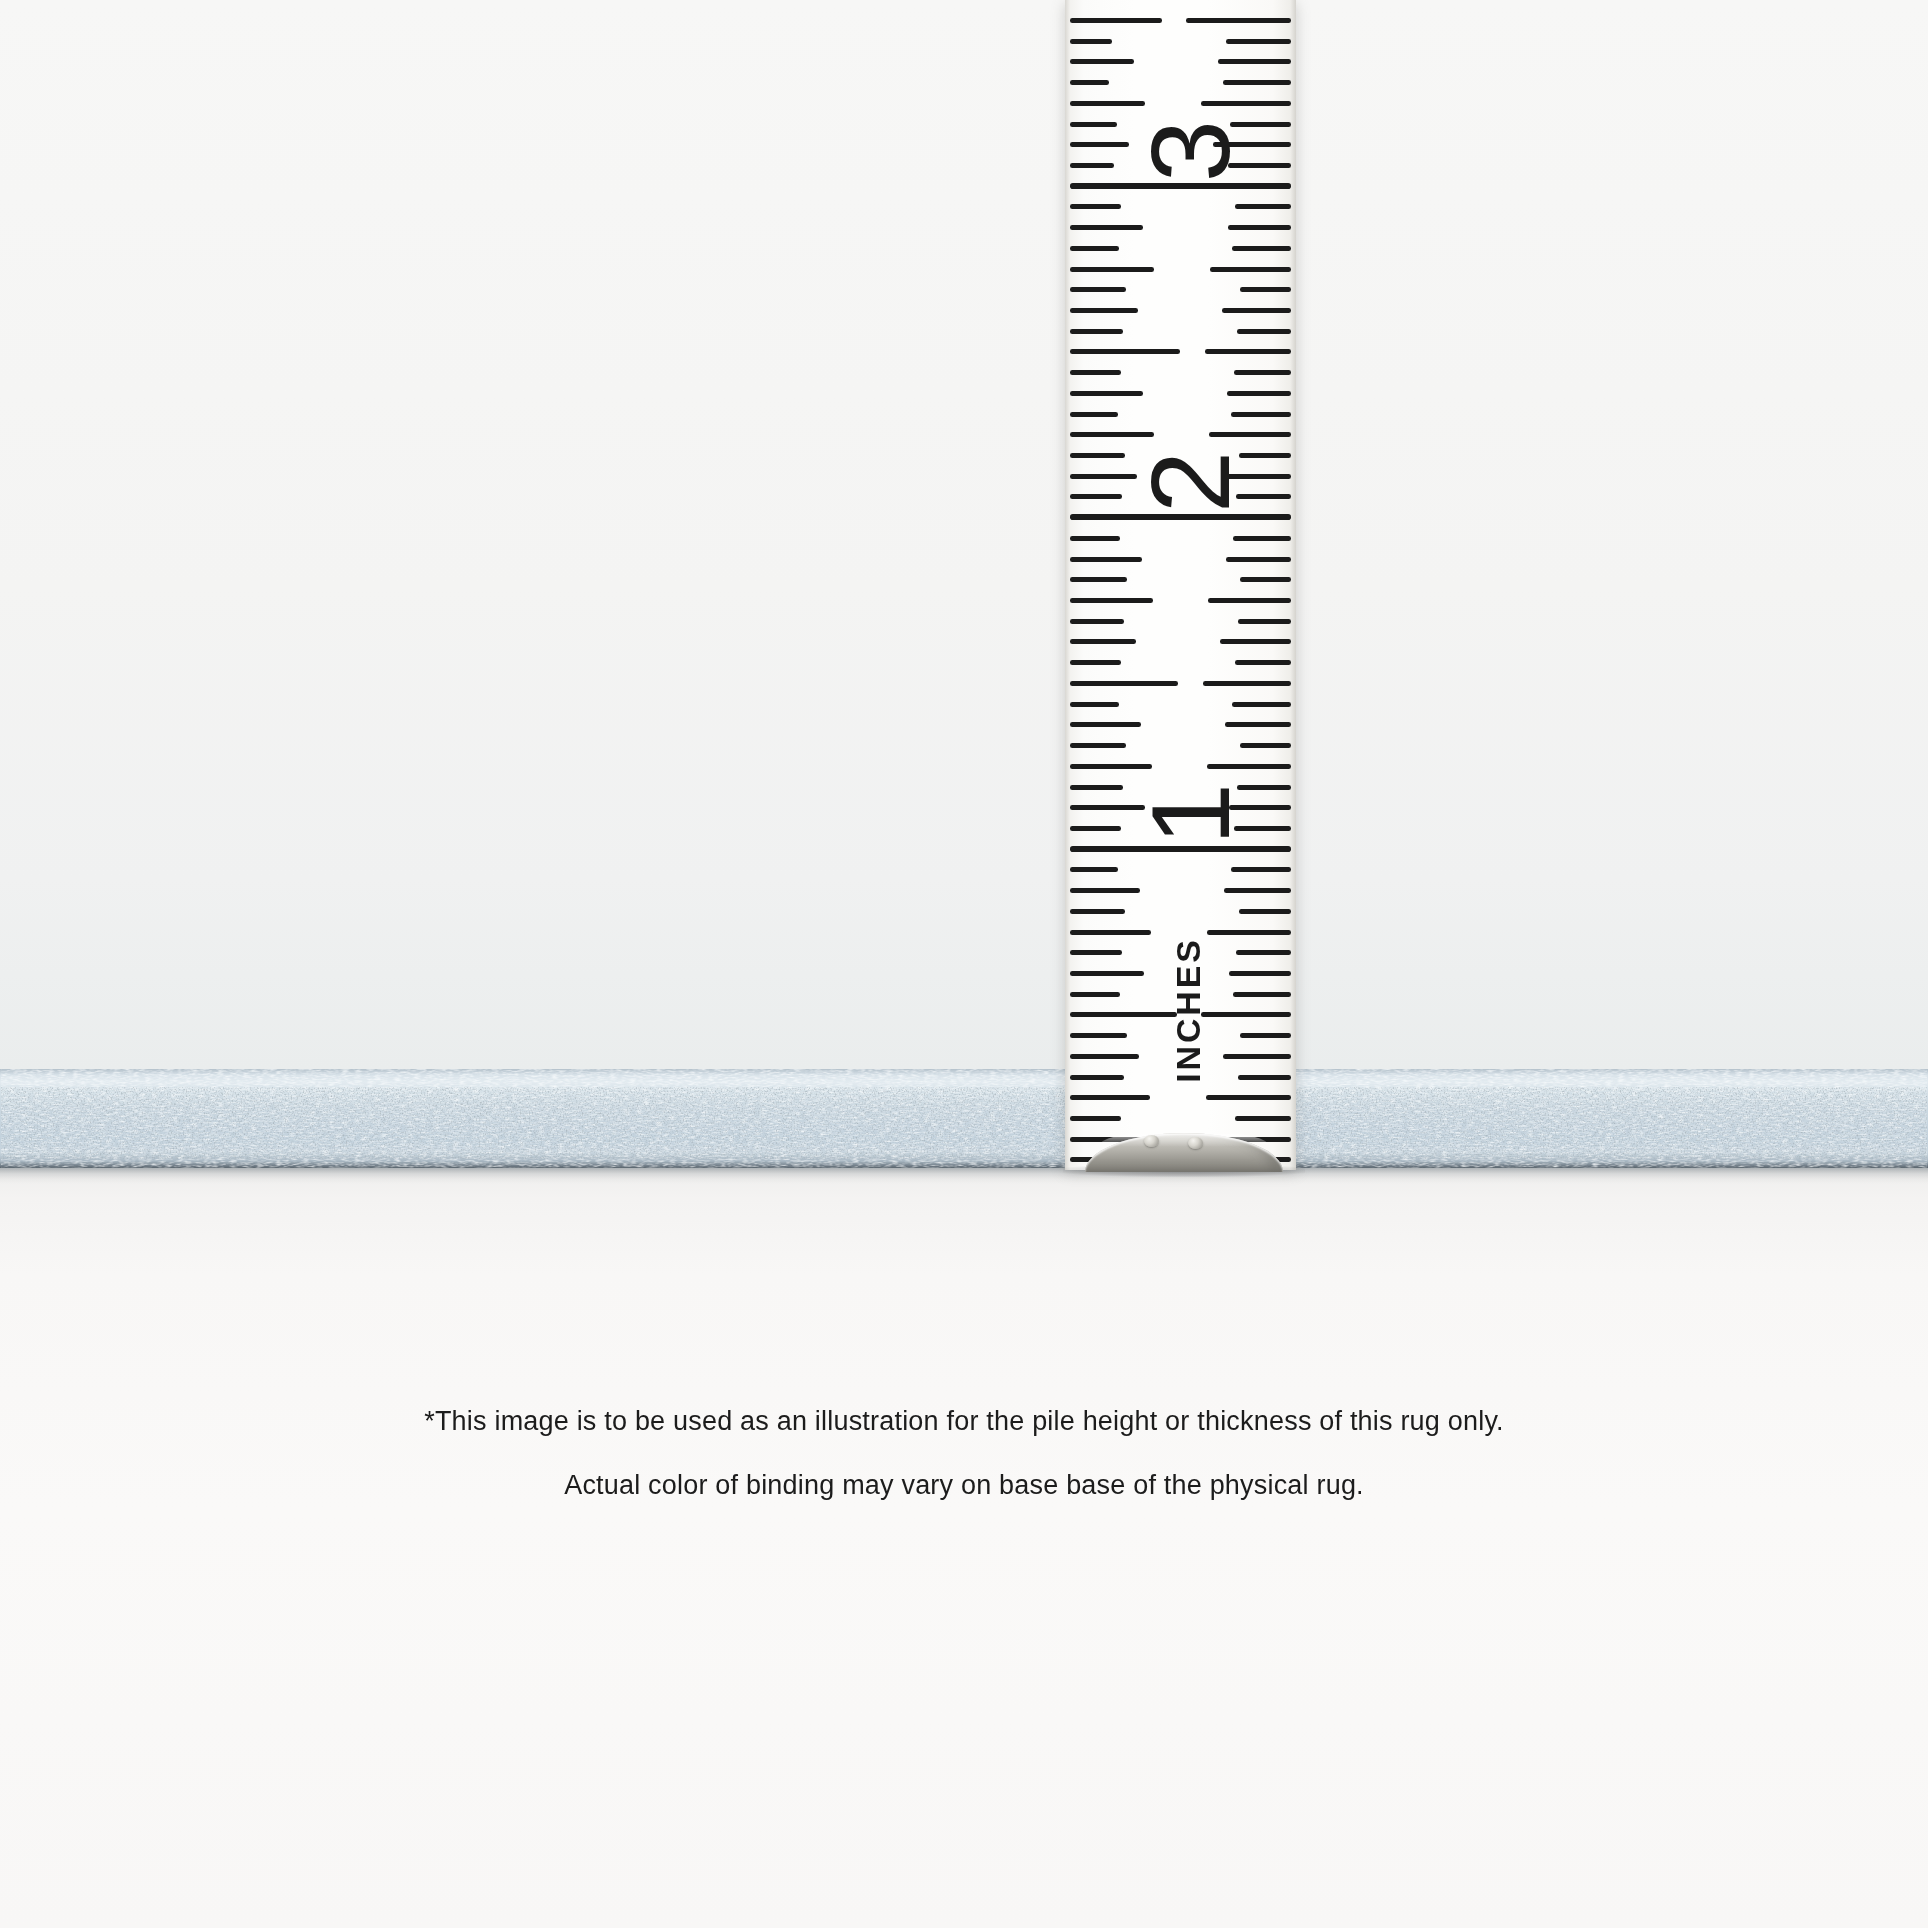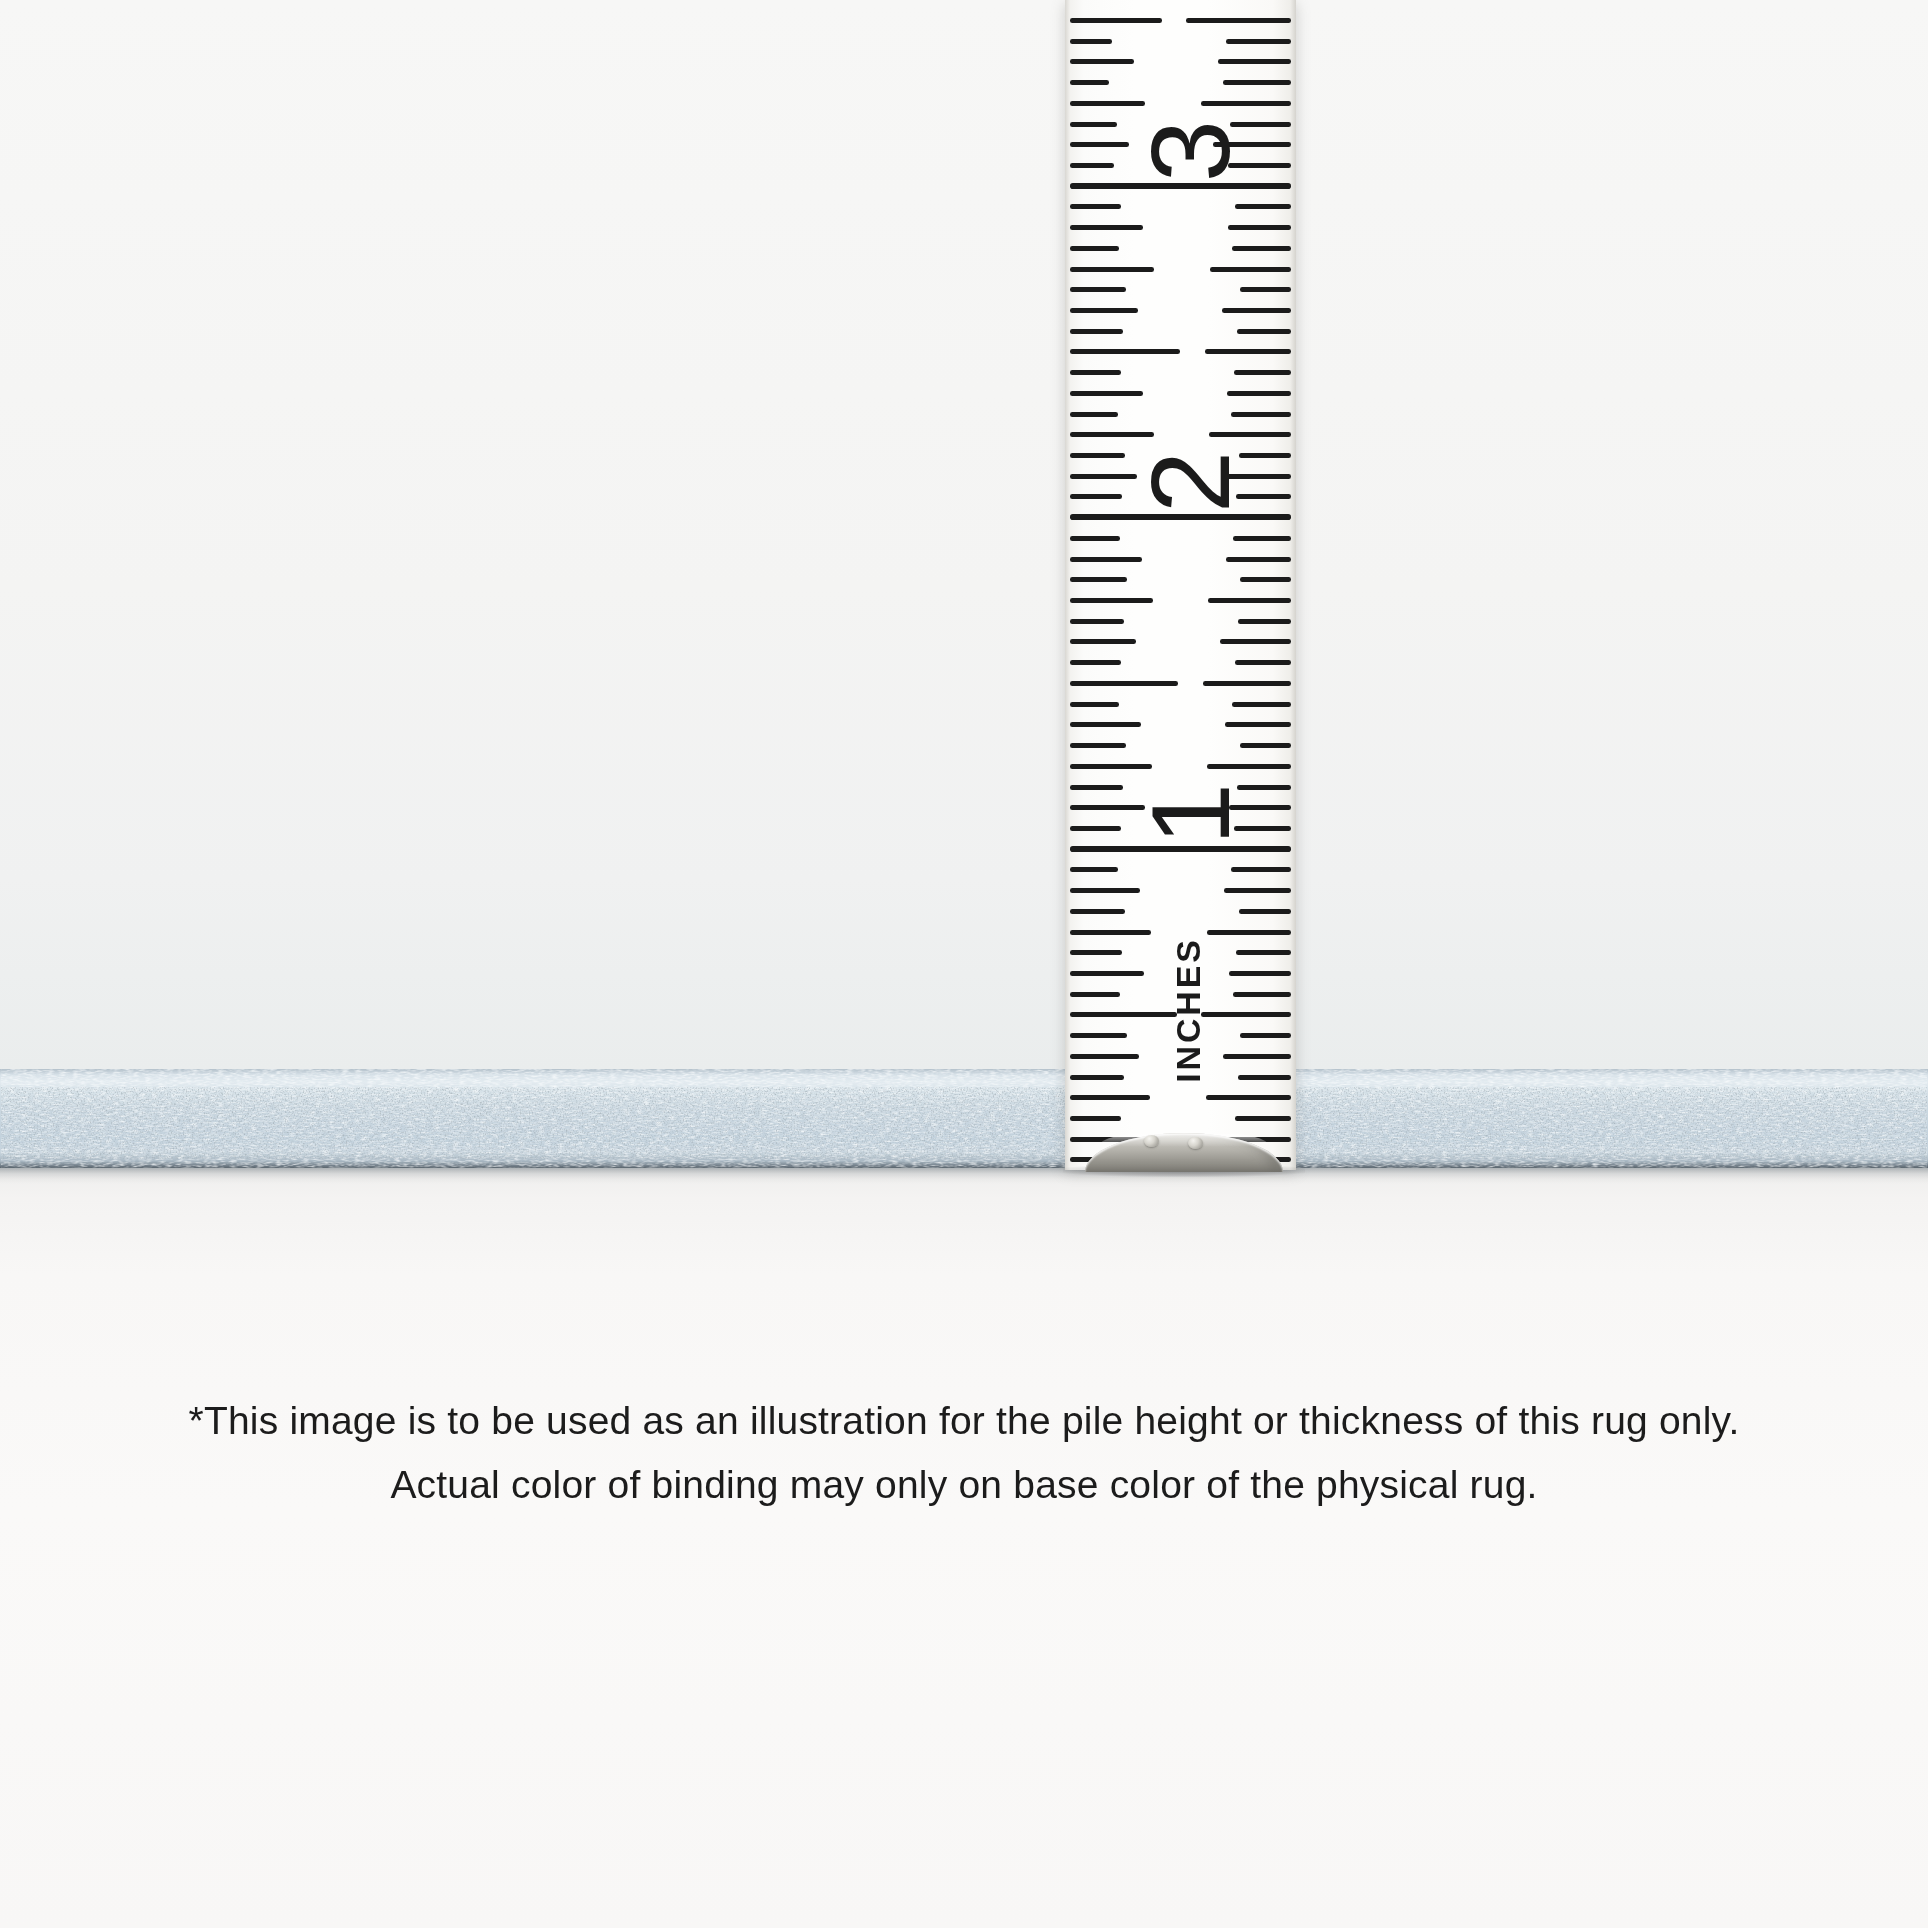--- a/index.html
+++ b/index.html
@@ -96,21 +96,21 @@
   }
   .cap-rivet.r1{left:59px;top:1.8px;}
   .cap-rivet.r2{left:103px;top:3.7px;}
   .cap-shadow{
     position:absolute;left:1063px;top:1164px;width:242px;height:13px;
     background:radial-gradient(ellipse at center, rgba(72,74,76,0.45) 0%, rgba(72,74,76,0.18) 55%, rgba(72,74,76,0) 78%);
   }
   
   .caption{
     position:absolute;left:0;right:0;top:1389px;
-    text-align:center;font-size:39px;line-height:64px;
+    text-align:center;font-size:27px;line-height:64px;
     color:var(--caption-text,#1c1c1c);font-weight:400;letter-spacing:0.2px;
   }
   .caption .line{display:block;}
 </style>
 </head>
 <body>
 
 <div class="scene">
 
   <div class="backdrop"></div>
@@ -254,17 +254,17 @@
   </div>
 
   <div class="cap-shadow"></div>
   <div class="metal-cap">
     <span class="cap-rivet r1"></span>
     <span class="cap-rivet r2"></span>
   </div>
 
   <div class="caption">
     <span class="line">*This image is to be used as an illustration for the pile height or thickness of this rug only.</span>
-    <span class="line">Actual color of binding may only on base color of the physical rug.</span>
+    <span class="line">Actual color of binding may vary on base base of the physical rug.</span>
   </div>
 
 </div>
 
 
 </body></html>

